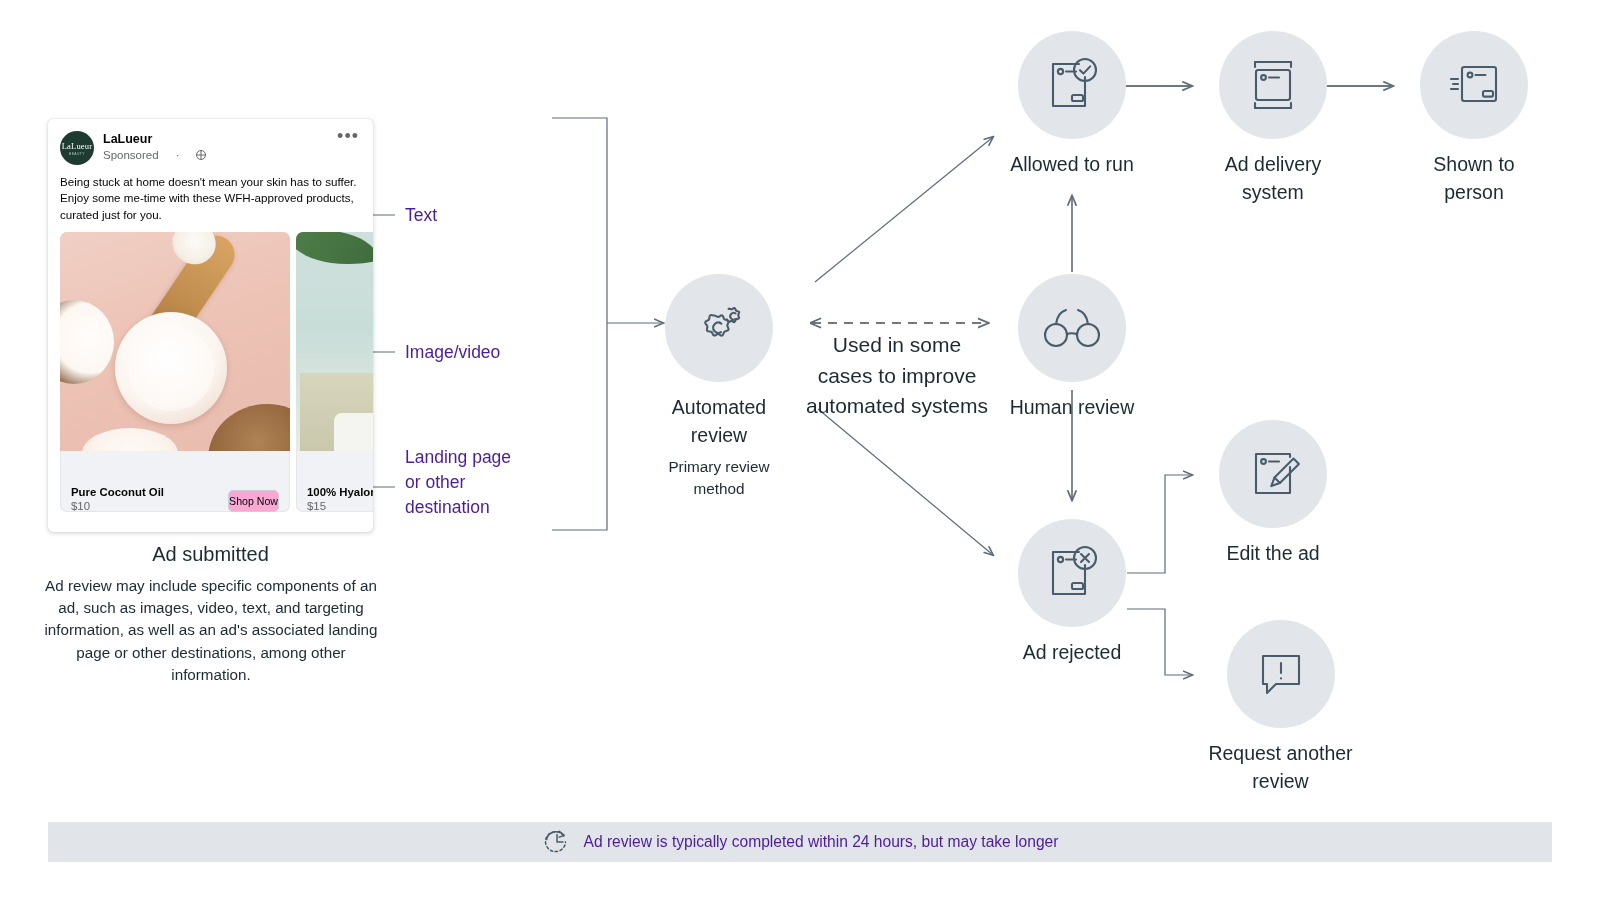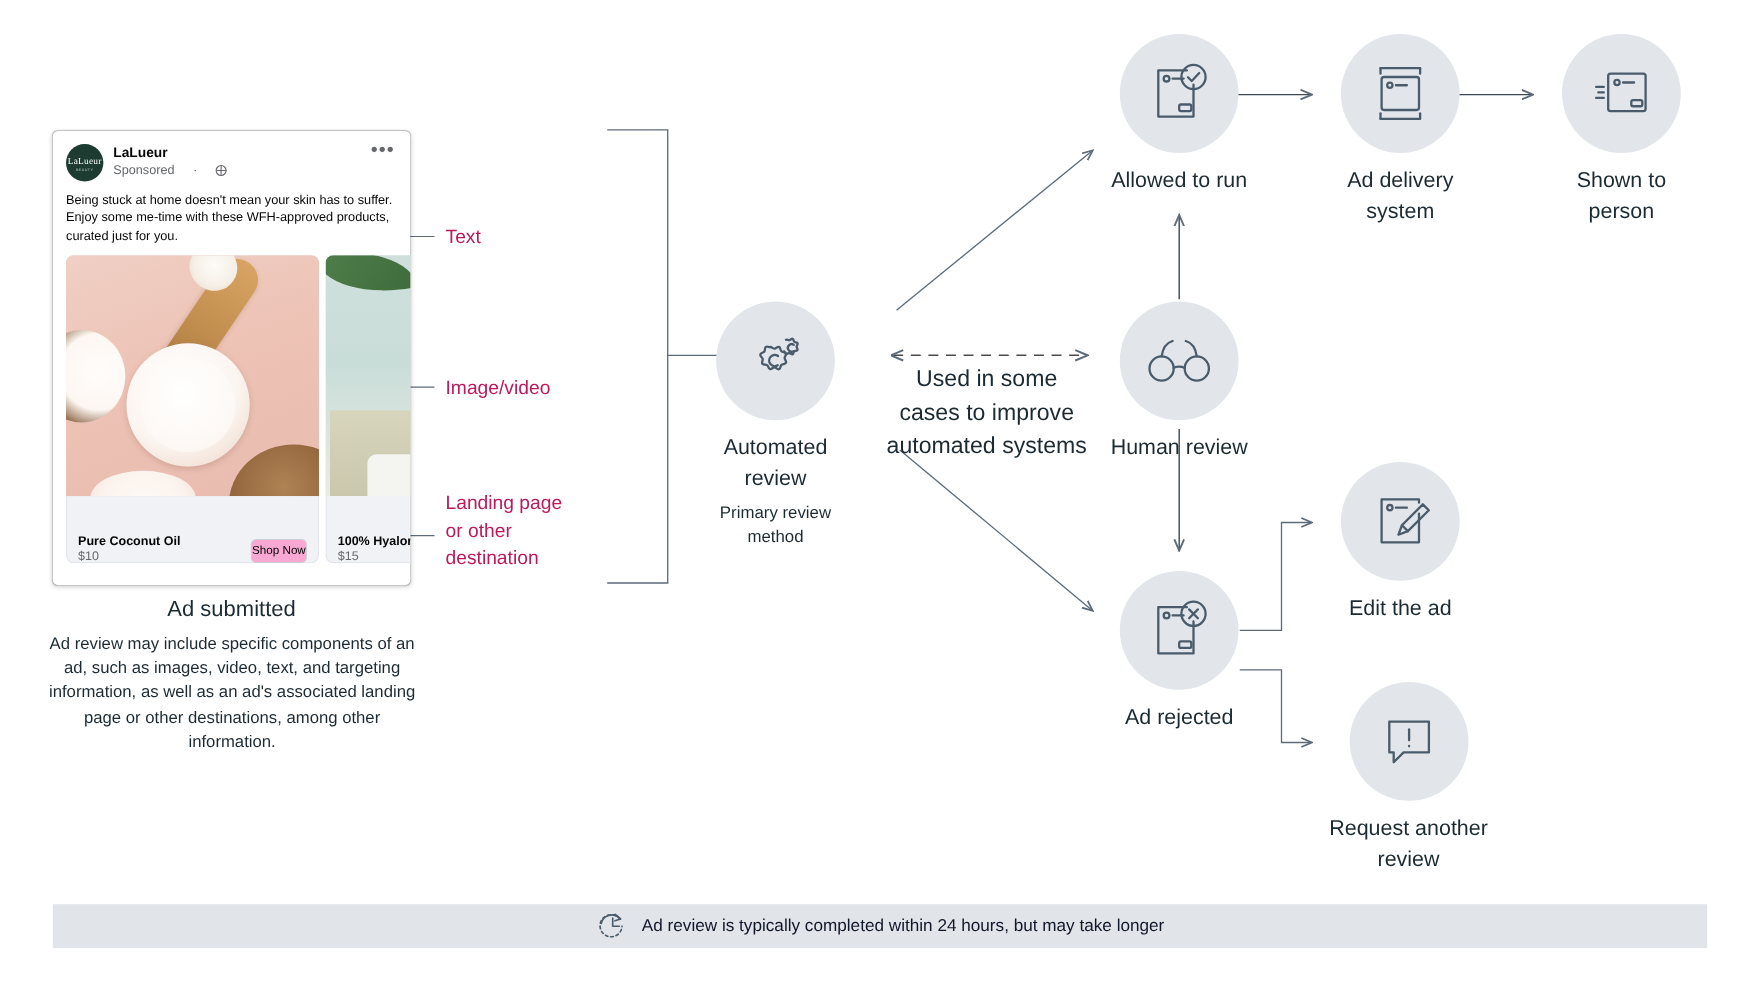--- a/index.html
+++ b/index.html
@@ -63,41 +63,41 @@
   .sf-txt { flex: 1; min-width: 0; }
   .sf-title { font-size: 11.4px; font-weight: bold; color: #050505; white-space: nowrap; overflow: hidden; }
   .sf-price { font-size: 11.4px; color: #65676b; margin-top: 2px; }
   .shop-btn {
     border: 1px solid #ccd0d5; border-radius: 5px; background: #f9a8d4;
     font-size: 10.6px; color: #050505; padding: 4px 0; white-space: nowrap;
     margin-top: 1px;
   }
 
   
-  .anno { position: absolute; font-size: 17.5px; color: #be185d; line-height: 1.42; }
+  .anno { position: absolute; font-size: 17.5px; color: #4c1d95; line-height: 1.42; }
 
   
   .cap-title { position: absolute; left: 48px; top: 543px; width: 325px; text-align: center; font-size: 20px; color: #1c2b33; }
   .cap-body { position: absolute; left: 40px; top: 575px; width: 342px; text-align: center; font-size: 15.2px; line-height: 1.46; color: #1c2b33; }
 
   
   .node { position: absolute; display: flex; flex-direction: column; align-items: center; }
   .circle { width: 108px; height: 108px; border-radius: 50%; background: #e2e6ea; display: flex; align-items: center; justify-content: center; }
   .circle svg { display: block; }
   .node-label { margin-top: 12px; font-size: 19.5px; color: #1c2b33; text-align: center; line-height: 1.42; white-space: pre-line; }
   .node-sub { margin-top: 7px; font-size: 15.3px; color: #1c2b33; text-align: center; line-height: 1.42; white-space: pre-line; }
 
   .dashed-label { position: absolute; text-align: center; font-size: 21px; line-height: 1.46; color: #1c2b33; white-space: pre-line; }
 
   
   .footer {
     position: absolute; left: 48px; top: 822px; width: 1504px; height: 40px;
     background: #e1e4e8; display: flex; align-items: center; justify-content: center; gap: 12px;
   }
-  .footer-txt { font-size: 15.6px; color: #0f172a; }
+  .footer-txt { font-size: 15.6px; color: #4c1d95; }
 </style>
 </head>
 <body>
 
 <div id="stage">
 
   <svg class="wires" viewBox="0 0 1600 900">
     <defs>
       <marker id="arw" markerWidth="9" markerHeight="9" refX="7.5" refY="4" orient="auto">
         <path d="M0,0.6 L8,4 L0,7.4" fill="none" stroke="#5c6b7a" stroke-width="1.3"></path>
@@ -196,21 +196,21 @@
 
   <div class="anno" style="left:405px; top:203px;">Text</div>
   <div class="anno" style="left:405px; top:340px;">Image/video</div>
   <div class="anno" style="left:405px; top:445px; white-space:pre-line;">Landing page
 or other
 destination</div>
 
   <div class="cap-title">Ad submitted</div>
   <div class="cap-body">Ad review may include specific components of an ad, such as images, video, text, and targeting information, as well as an ad's associated landing page or other destinations, among other information.</div>
 
-  <div class="node" style="left:650px; top:274px; width:110px;align-items:center;">
+  <div class="node" style="left:664px; top:274px; width:110px;align-items:center;">
     <div class="circle">
       <svg width="62" height="62" viewBox="0 0 62 62">
         <g fill="none" stroke="#4a5c6b" stroke-width="2.1" stroke-linejoin="round" stroke-linecap="round">
           <path d="M26 18.5c1.6-.4 2.6 1.6 4.2 1.5 1.6-.1 2.4-2.2 4-1.6 1.6.6 1 2.8 2.2 3.9 1.2 1.1 3.4.4 4.1 1.9.7 1.5-1.2 2.7-1.2 4.3 0 1.6 1.9 2.8 1.2 4.3-.7 1.5-2.9.8-4.1 1.9-1.2 1.1-.6 3.3-2.2 3.9-1.6.6-2.4-1.5-4-1.6-1.6-.1-2.6 1.9-4.2 1.5-1.6-.4-1.3-2.7-2.6-3.6-1.3-.9-3.4.1-4.3-1.2-.9-1.3.6-2.9.2-4.5-.4-1.6-2.5-2.4-2.1-4 .4-1.6 2.7-1.3 3.7-2.6.9-1.3 0-3.4 1.3-4.3 1.3-.9 2.8.6 4.4.2"></path>
           <path d="M33.3 26.6a5.1 5.1 0 1 0-.3 8.5"></path>
           <path d="M40.5 11.8c1-.6 2 .7 3.2.5 1.1-.2 1.7-1.7 2.8-1.3 1.1.4.8 1.9 1.7 2.7.9.8 2.4.3 2.9 1.3.5 1.1-.8 1.9-.9 3.1 0 1.1 1.3 2 .8 3-.5 1.1-2 .5-3 1.3-.9.8-.5 2.3-1.6 2.7-1.1.4-1.7-1.1-2.8-1.2-1.1-.1-1.9 1.3-2.9 1-1.1-.3-.9-1.9-1.8-2.5"></path>
           <path d="M47.6 16.5a3.4 3.4 0 1 0-.2 5.7"></path>
         </g>
       </svg>
     </div>

